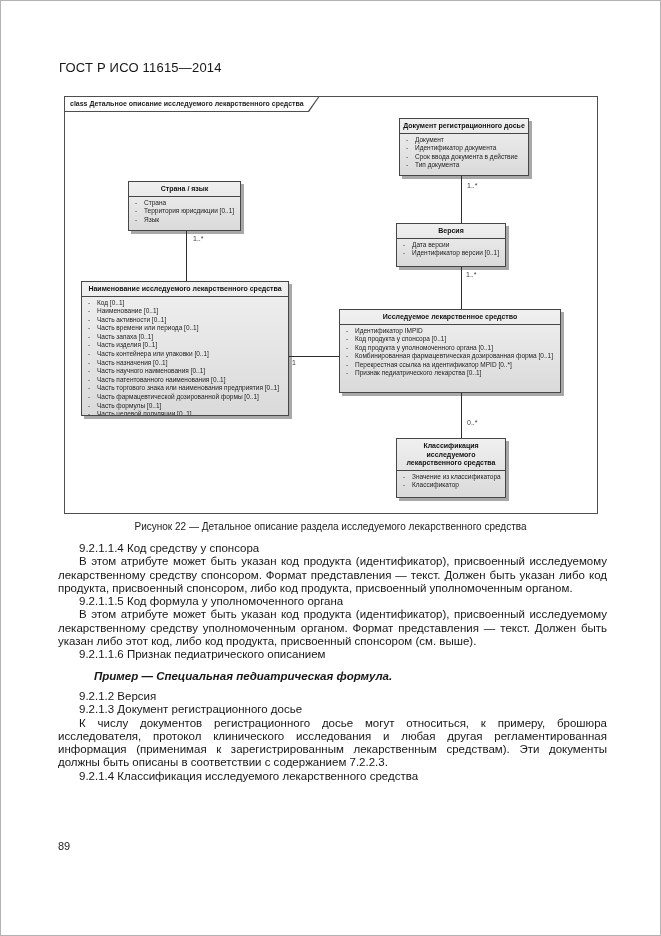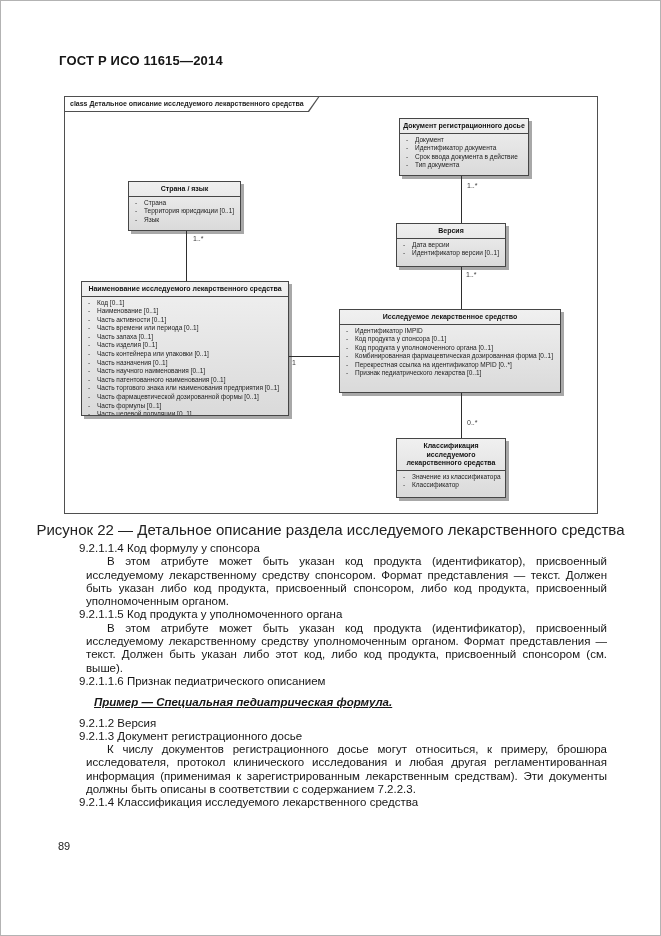--- a/index.html
+++ b/index.html
@@ -2,22 +2,22 @@
 <html><head>
 <meta charset="utf-8">
 <style>
   html,body { margin:0; padding:0; background:#fff; }
   .page {
     position:relative; width:661px; height:936px; box-sizing:border-box;
     border:1px solid #b3b3b3; background:#ffffff; overflow:hidden;
     font-family:"Liberation Sans", sans-serif; color:#1d1d1d;
   }
   .doc-header {
-    position:absolute; left:58px; top:52px;
-    font-size:13px; font-weight:bold; letter-spacing:.2px; color:#161616;
+    position:absolute; left:58px; top:59px;
+    font-size:13px; font-weight:normal; letter-spacing:.2px; color:#161616;
   }
   
   .frame {
     position:absolute; left:63px; top:95px; width:534px; height:418px;
     border:1px solid #4f4f4f; box-sizing:border-box;
   }
   .frame-tab-outer {
     position:absolute; left:-1px; top:-1px; width:256px; height:16px;
     background:#4f4f4f;
     clip-path:polygon(0 0, 100% 0, calc(100% - 11px) 100%, 0 100%);
@@ -60,33 +60,32 @@
   #ln-imp-class       { left:460px; top:392px; width:1px; height:45px; }
   .mult { position:absolute; font-size:7px; color:#3a3a3a; }
   #m-dossier-version { left:466px; top:181px; }
   #m-version-imp     { left:465px; top:270px; }
   #m-country-name    { left:192px; top:234px; }
   #m-name-imp        { left:291px; top:358px; }
   #m-imp-class       { left:466px; top:418px; }
   
   .figure-caption {
     position:absolute; left:0; right:0; top:520px; text-align:center;
-    font-size:15px; color:#222;
+    font-size:10px; color:#222;
   }
   .textblock {
     position:absolute; left:57px; top:541px; width:549px;
     font-size:11.5px; line-height:13.3px; color:#161616;
   }
   .textblock p { margin:0; }
   .textblock p.heading { text-indent:21px; text-align:left; }
-  .textblock p.body    { text-indent:21px; text-align:justify;margin-left:28px; }
+  .textblock p.body    { text-indent:21px; text-align:justify; }
   .textblock p.example {
     font-weight:bold; font-style:italic; text-indent:36px; text-align:left;
     margin:8px 0 7px 0;
-    text-decoration:underline;
   }
   .page-number { position:absolute; left:57px; top:839px; font-size:11px; color:#222; }
 </style>
 </head>
 <body>
 
 <div class="page">
 
   <div class="doc-header">ГОСТ Р ИСО 11615—2014</div>
 
@@ -171,23 +170,23 @@
 
   <div class="mult" id="m-dossier-version">1..*</div>
   <div class="mult" id="m-version-imp">1..*</div>
   <div class="mult" id="m-country-name">1..*</div>
   <div class="mult" id="m-name-imp">1</div>
   <div class="mult" id="m-imp-class">0..*</div>
 
   <div class="figure-caption">Рисунок 22 — Детальное описание раздела исследуемого лекарственного средства</div>
 
   <div class="textblock">
-      <p class="heading">9.2.1.1.4 Код формулу у спонсора</p>
+      <p class="heading">9.2.1.1.4 Код средству у спонсора</p>
       <p class="body">В этом атрибуте может быть указан код продукта (идентификатор), присвоенный исследуемому лекарственному средству спонсором. Формат представления — текст. Должен быть указан либо код продукта, присвоенный спонсором, либо код продукта, присвоенный уполномоченным органом.</p>
-      <p class="heading">9.2.1.1.5 Код продукта у уполномоченного органа</p>
+      <p class="heading">9.2.1.1.5 Код формула у уполномоченного органа</p>
       <p class="body">В этом атрибуте может быть указан код продукта (идентификатор), присвоенный исследуемому лекарственному средству уполномоченным органом. Формат представления — текст. Должен быть указан либо этот код, либо код продукта, присвоенный спонсором (см. выше).</p>
       <p class="heading">9.2.1.1.6 Признак педиатрического описанием</p>
       <p class="example">Пример — Специальная педиатрическая формула.</p>
       <p class="heading">9.2.1.2 Версия</p>
       <p class="heading">9.2.1.3 Документ регистрационного досье</p>
       <p class="body">К числу документов регистрационного досье могут относиться, к примеру, брошюра исследователя, протокол клинического исследования и любая другая регламентированная информация (применимая к зарегистрированным лекарственным средствам). Эти документы должны быть описаны в соответствии с содержанием 7.2.2.3.</p>
       <p class="heading">9.2.1.4 Классификация исследуемого лекарственного средства</p>
     </div>
 
   <div class="page-number">89</div>

